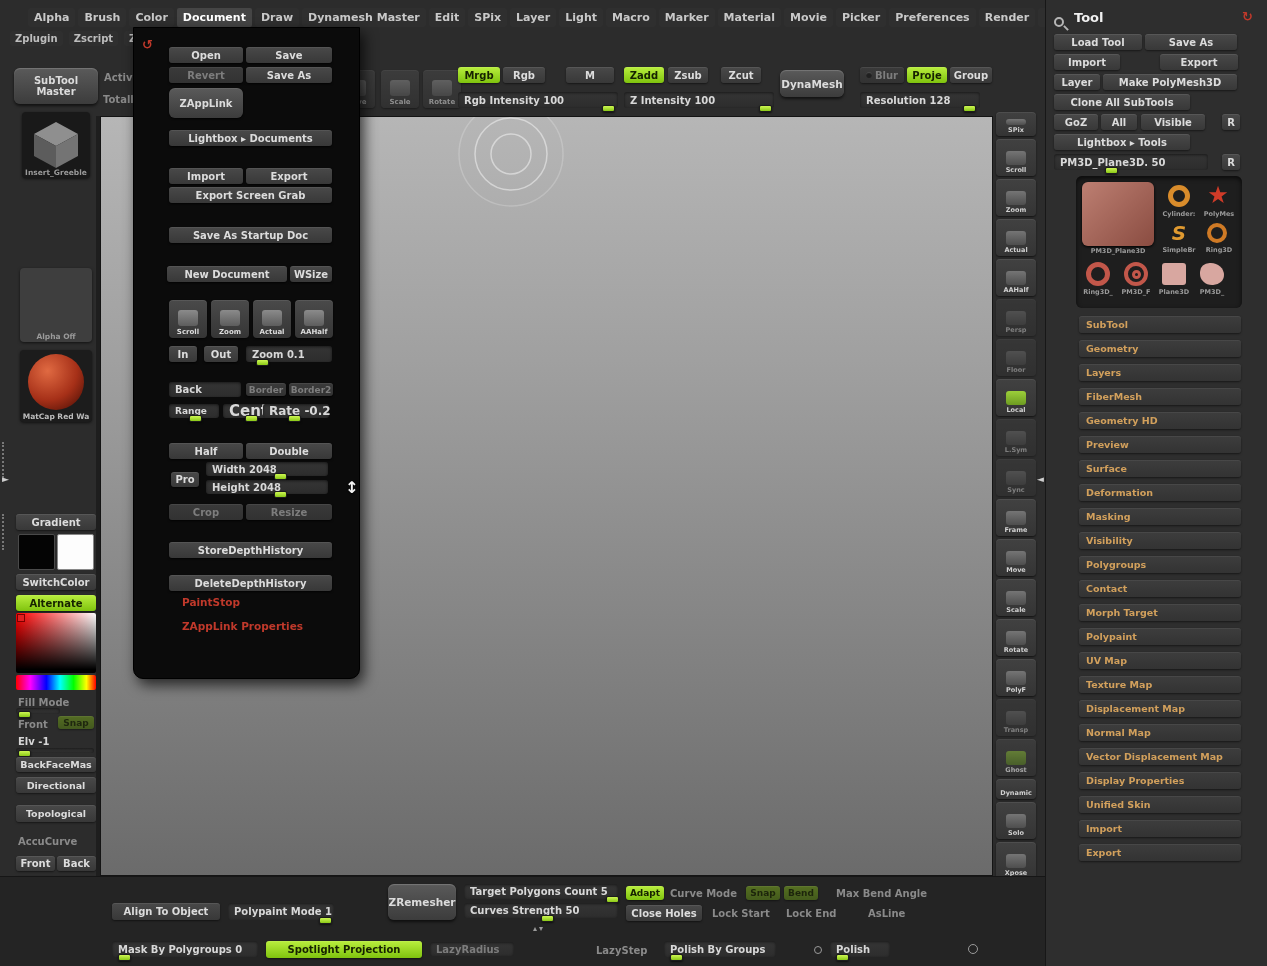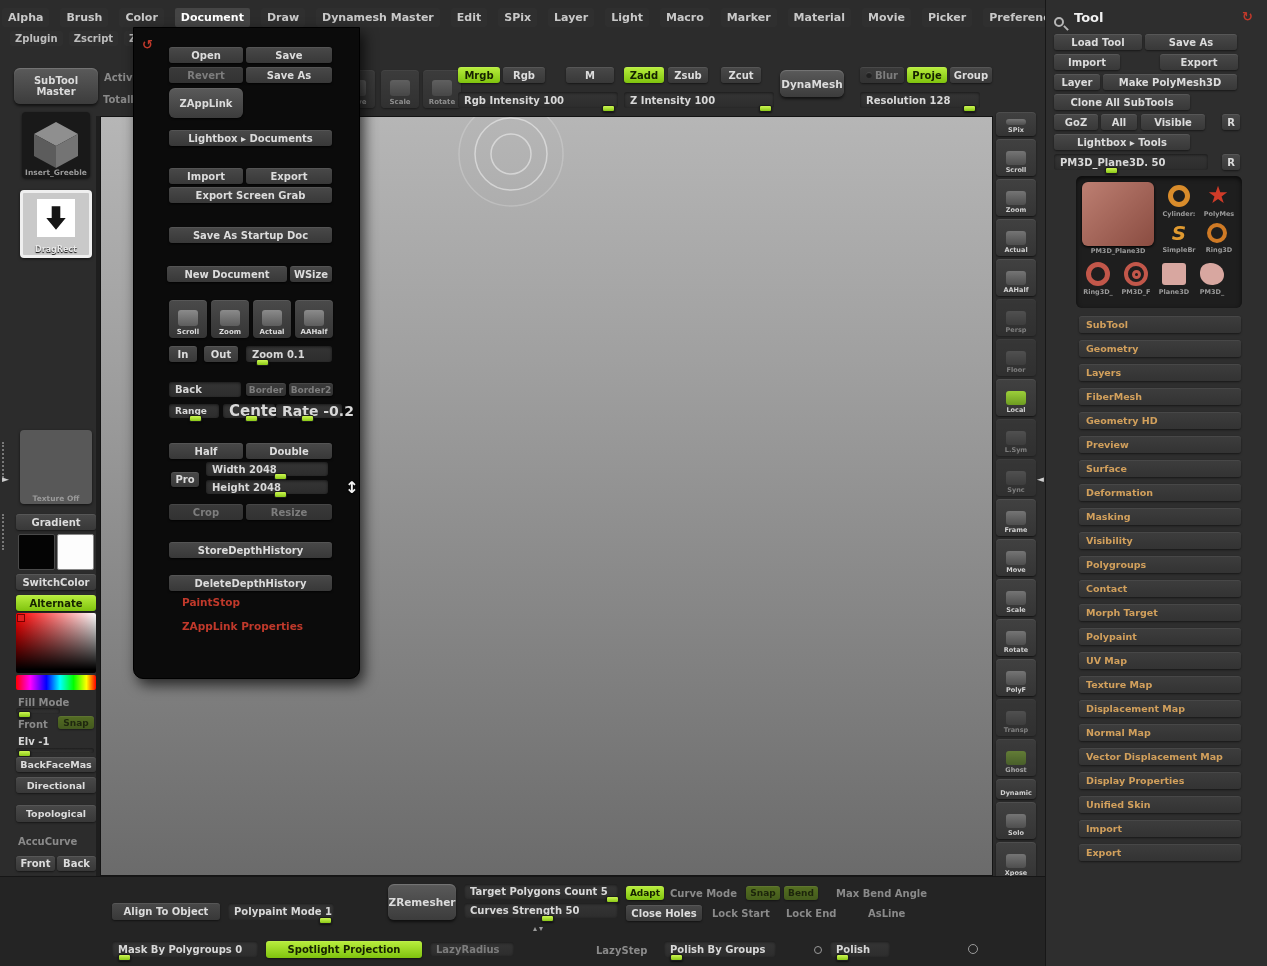--- a/index.html
+++ b/index.html
@@ -19,21 +19,21 @@
   .lab{position:absolute;font-size:10px;color:#8a8a8a;white-space:nowrap}
   .lab.bright{color:#d6d6d6}
   
   .sl{position:absolute;display:flex;align-items:center;height:16px;background:linear-gradient(#353535,#2d2d2d);
       border-radius:3px;color:#d8d8d8;font-size:10px;white-space:nowrap;padding:0 6px;
       box-shadow:inset 0 1px 3px rgba(0,0,0,.55);overflow:visible;cursor:pointer}
   .sl.d{color:#7d7d7d}
   .nub{position:absolute;bottom:-4px;width:13px;height:7px;border-radius:2px;border:1px solid #1c1c1c;
        background:linear-gradient(#cdf653,#8bc917);box-shadow:0 1px 2px rgba(0,0,0,.6)}
   
-  .menubar{position:absolute;left:0;top:6;top:6px;width:1050px;height:22px;display:flex;gap:11px;padding-left:2px;align-items:center}
+  .menubar{position:absolute;left:0;top:6;top:6px;width:1050px;height:22px;display:flex;gap:3px;padding-left:28px;align-items:center}
   .menu-item{background:#2f2f2f;border-radius:2px;padding:3px 6px;font-size:11px;color:#c9c9c9;white-space:nowrap;cursor:pointer}
   .menu-item.active{background:#454545;color:#fff}
   .menubar2{position:absolute;left:0;top:31px;display:flex;gap:6px;padding-left:10px}
   .menu-item2{background:#2f2f2f;border-radius:2px;padding:2px 5px;font-size:10px;color:#bdbdbd;cursor:pointer}
   
   .docmenu{position:absolute;left:133px;top:27px;width:227px;height:652px;background:#0b0b0b;
            border:1px solid #000;border-radius:0 0 10px 10px;box-shadow:4px 6px 14px rgba(0,0,0,.7);z-index:40}
   .docmenu .b{box-shadow:inset 0 1px 0 rgba(255,255,255,.07),0 1px 2px rgba(0,0,0,.8)}
   .redtext{position:absolute;color:#c0392b;font-size:10.5px;white-space:nowrap;cursor:pointer}
   .navtile{position:absolute;width:38px;height:38px;border-radius:4px;background:linear-gradient(#4a4a4a,#353535);
@@ -177,34 +177,30 @@
 
   <div class="thumb" style="left:22px;top:112px;width:68px;height:66px;background:#191919">
     <svg width="68" height="66">
       <polygon points="34,10 56,22 34,34 12,22" fill="#8f8f8f"></polygon>
       <polygon points="12,22 34,34 34,56 12,44" fill="#5c5c5c"></polygon>
       <polygon points="56,22 34,34 34,56 56,44" fill="#747474"></polygon>
     </svg>
     <span class="tlabel">Insert_Greeble</span>
   </div>
 
-  <div class="thumb" style="left:20px;top:190px;width:72px;height:68px;background:#c9c9c9;border:3px solid #efefef">
-    <div class="a" style="left:14px;top:6px;width:38px;height:38px;background:#fff;display:flex;align-items:center;justify-content:center">
-      <svg width="26" height="28" viewBox="0 0 24 26">
-        <path d="M12 24 3 13 h5 V2 h8 v11 h5 z" fill="#151515"></path>
-      </svg>
-    </div>
-    <span class="tlabel" style="color:#e8e8e8;text-shadow:0 1px 1px #000;font-size:8px">DragRect</span>
-  </div>
-
-
-
-  <div class="thumb" style="left:20px;top:430px;width:72px;height:74px;background:#585858">
-    <span class="tlabel">Texture Off</span>
-  </div>
+
+  <div class="thumb" style="left:20px;top:268px;width:72px;height:74px;background:#3e3e3e">
+    <span class="tlabel">Alpha Off</span>
+  </div>
+
+  <div class="thumb" style="left:20px;top:350px;width:72px;height:72px;background:#1c1c1c">
+    <div class="a" style="left:8px;top:4px;width:56px;height:56px;border-radius:50%;background:radial-gradient(circle at 35% 30%,#e06a42,#a63018 55%,#4a0e05 95%)"></div>
+    <span class="tlabel" style="color:#bdbdbd">MatCap Red Wa</span>
+  </div>
+
 
   <div class="b" style="left:16px;top:514px;width:80px">Gradient</div>
 
   <div class="a" style="left:18px;top:534px;width:37px;height:36px;background:#040404;border:1px solid #4a4a4a;border-radius:2px;cursor:pointer"></div>
   <div class="a" style="left:57px;top:534px;width:37px;height:36px;background:#fdfdfd;border:1px solid #888;border-radius:2px;cursor:pointer"></div>
 
   <div class="b" style="left:16px;top:574px;width:80px">SwitchColor</div>
   <div class="b g" style="left:16px;top:595px;width:80px">Alternate</div>
 
   <div class="a" style="left:16px;top:613px;width:80px;height:60px;background:linear-gradient(to bottom,rgba(0,0,0,0),#000 94%),linear-gradient(to right,#f00,#fff);border-radius:2px;cursor:crosshair">
@@ -558,21 +554,21 @@
     <div class="b d" style="left:155px;top:355px;width:44px;height:13px;font-size:9px">Border2</div>
 
     <div class="sl" style="left:35px;top:376px;width:50px;height:14px;font-size:9px">
       <span>Range</span>
       <span class="nub" style="left:40%"></span>
     </div>
     <div class="sl" style="left:89px;top:376px;width:52px;height:14px;font-size:15px">
       <span>Center</span>
       <span class="nub" style="left:42%"></span>
     </div>
-    <div class="sl" style="left:142px;top:376px;width:66px;height:14px;font-size:14px">
+    <div class="sl" style="left:129px;top:376px;width:66px;height:14px;font-size:12px">
       <span>Rate -0.2</span>
       <span class="nub" style="left:38%"></span>
     </div>
 
     <div class="b" style="left:35px;top:415px;width:74px">Half</div>
     <div class="b" style="left:112px;top:415px;width:86px">Double</div>
 
     <div class="b" style="left:37px;top:444px;width:28px;height:15px">Pro</div>
     <div class="sl" style="left:72px;top:434px;width:122px;height:14px">
       <span>Width 2048</span>

